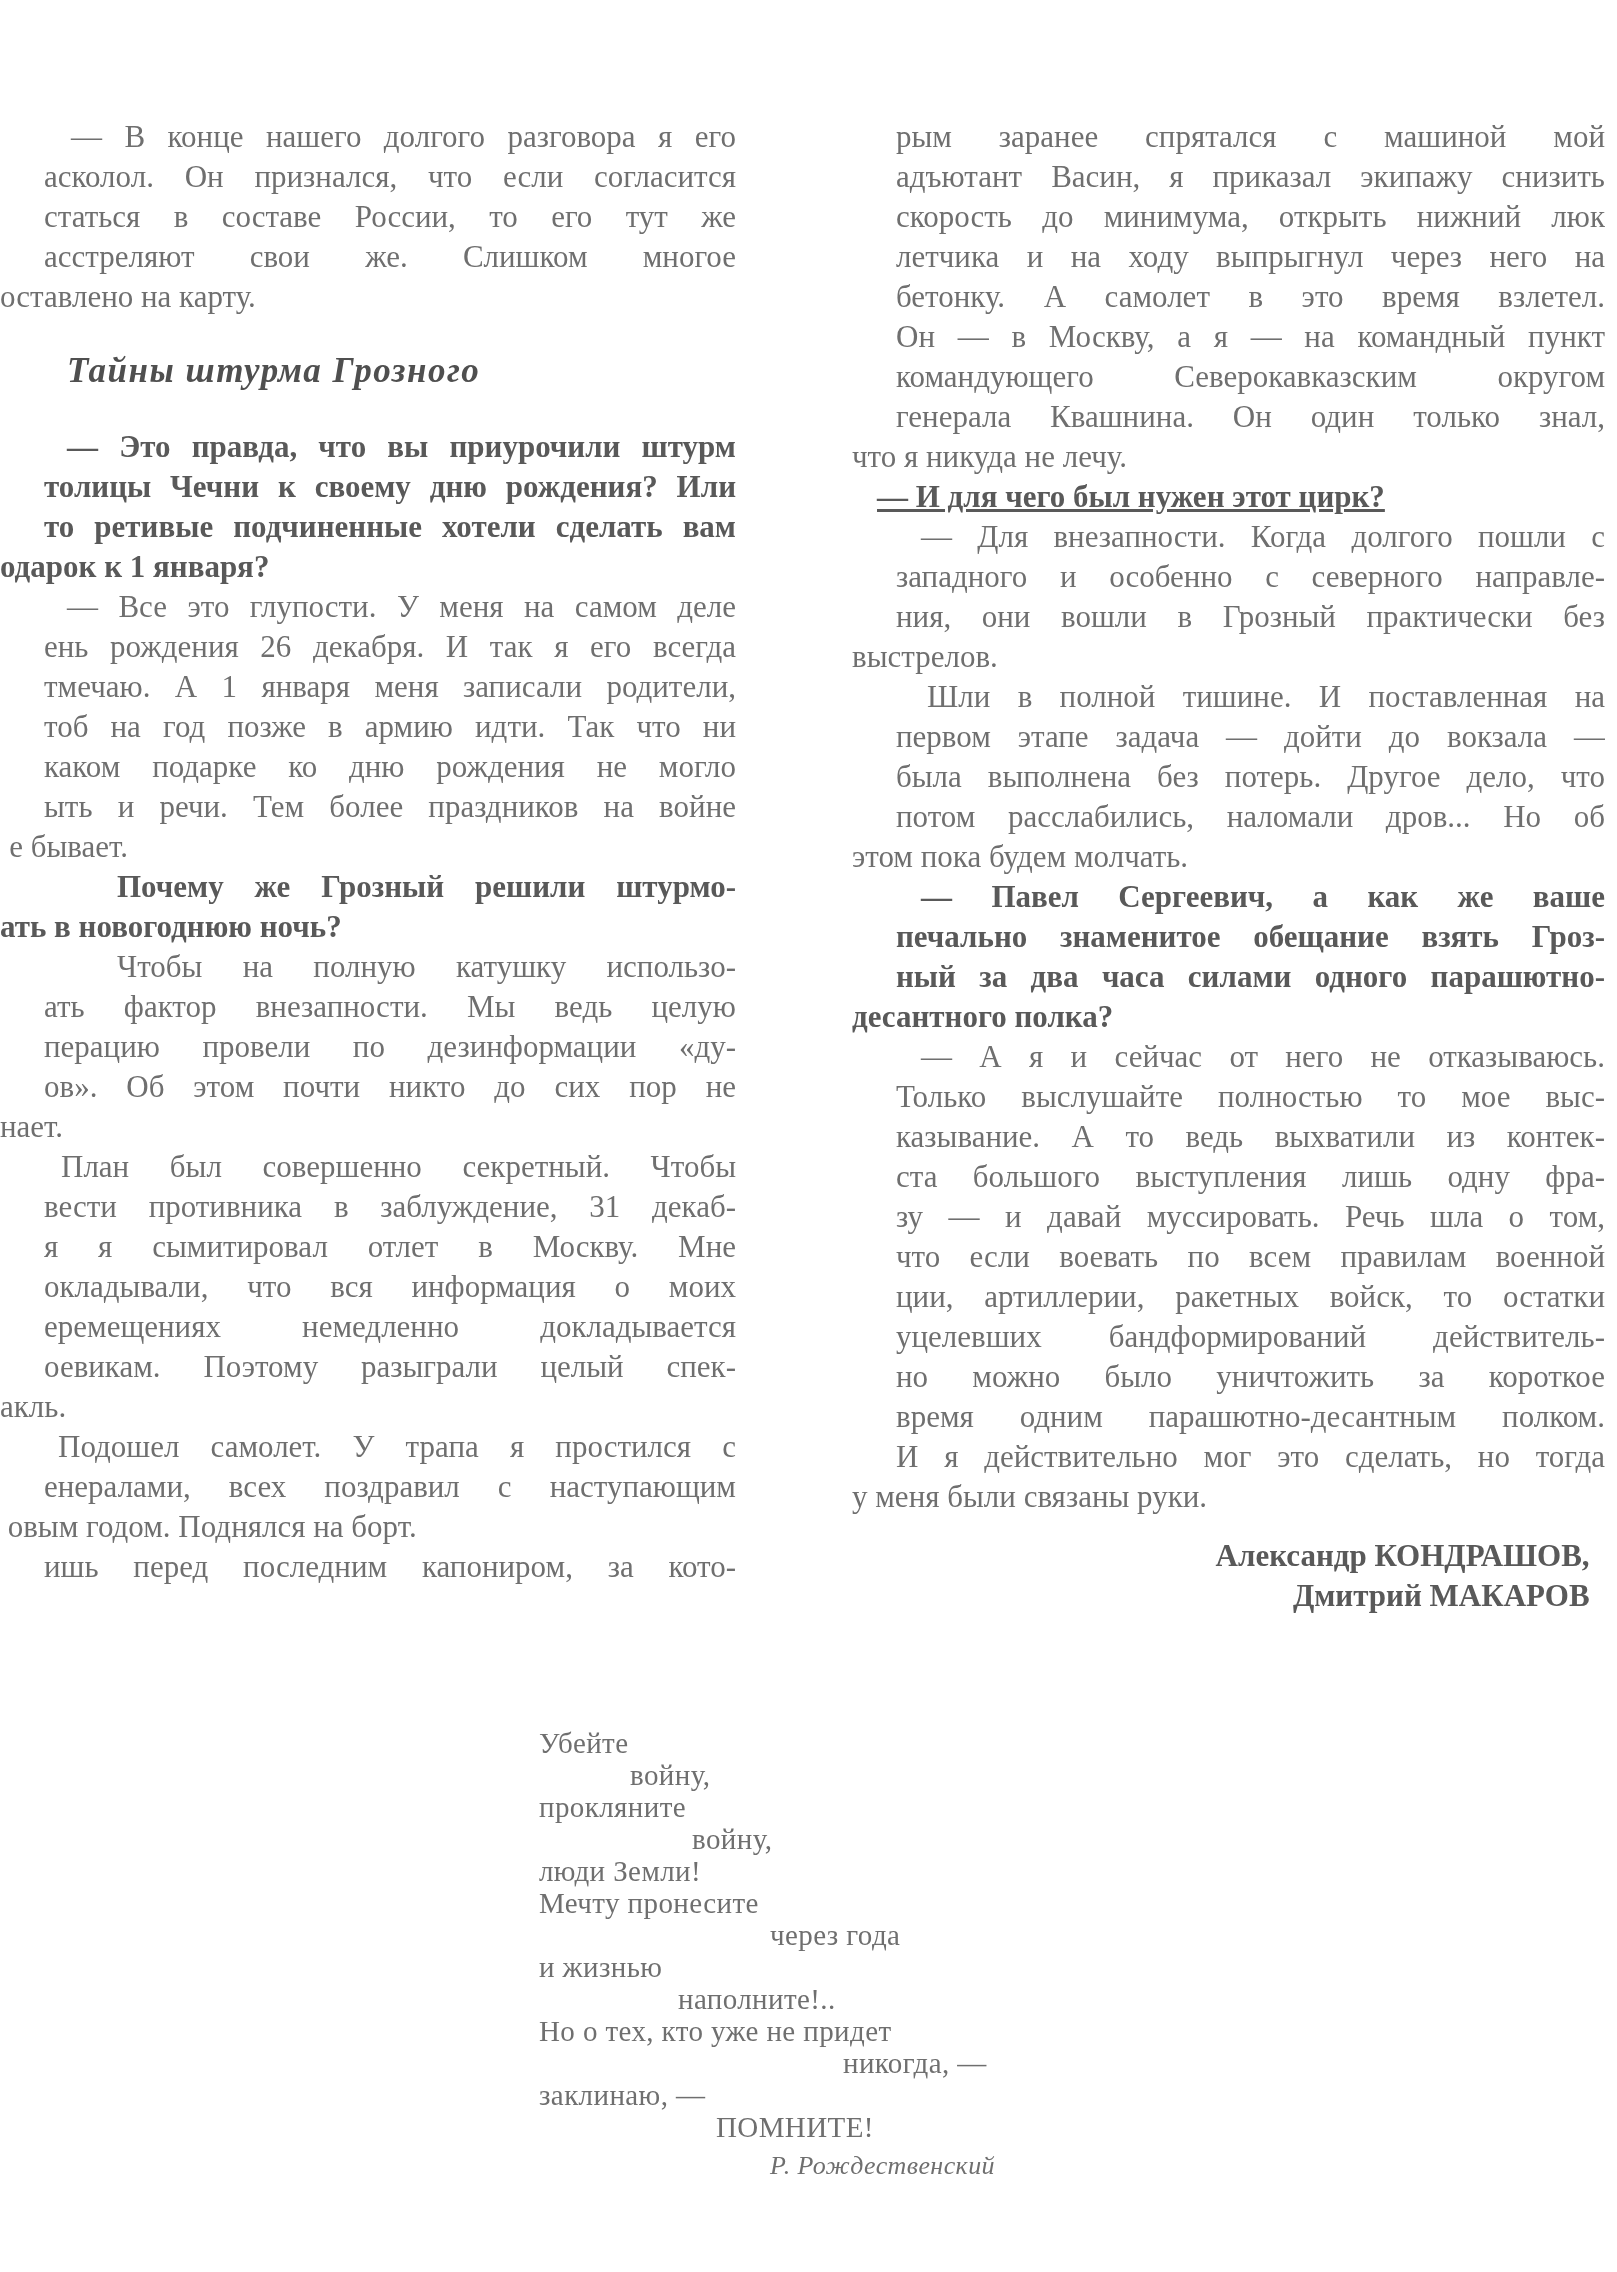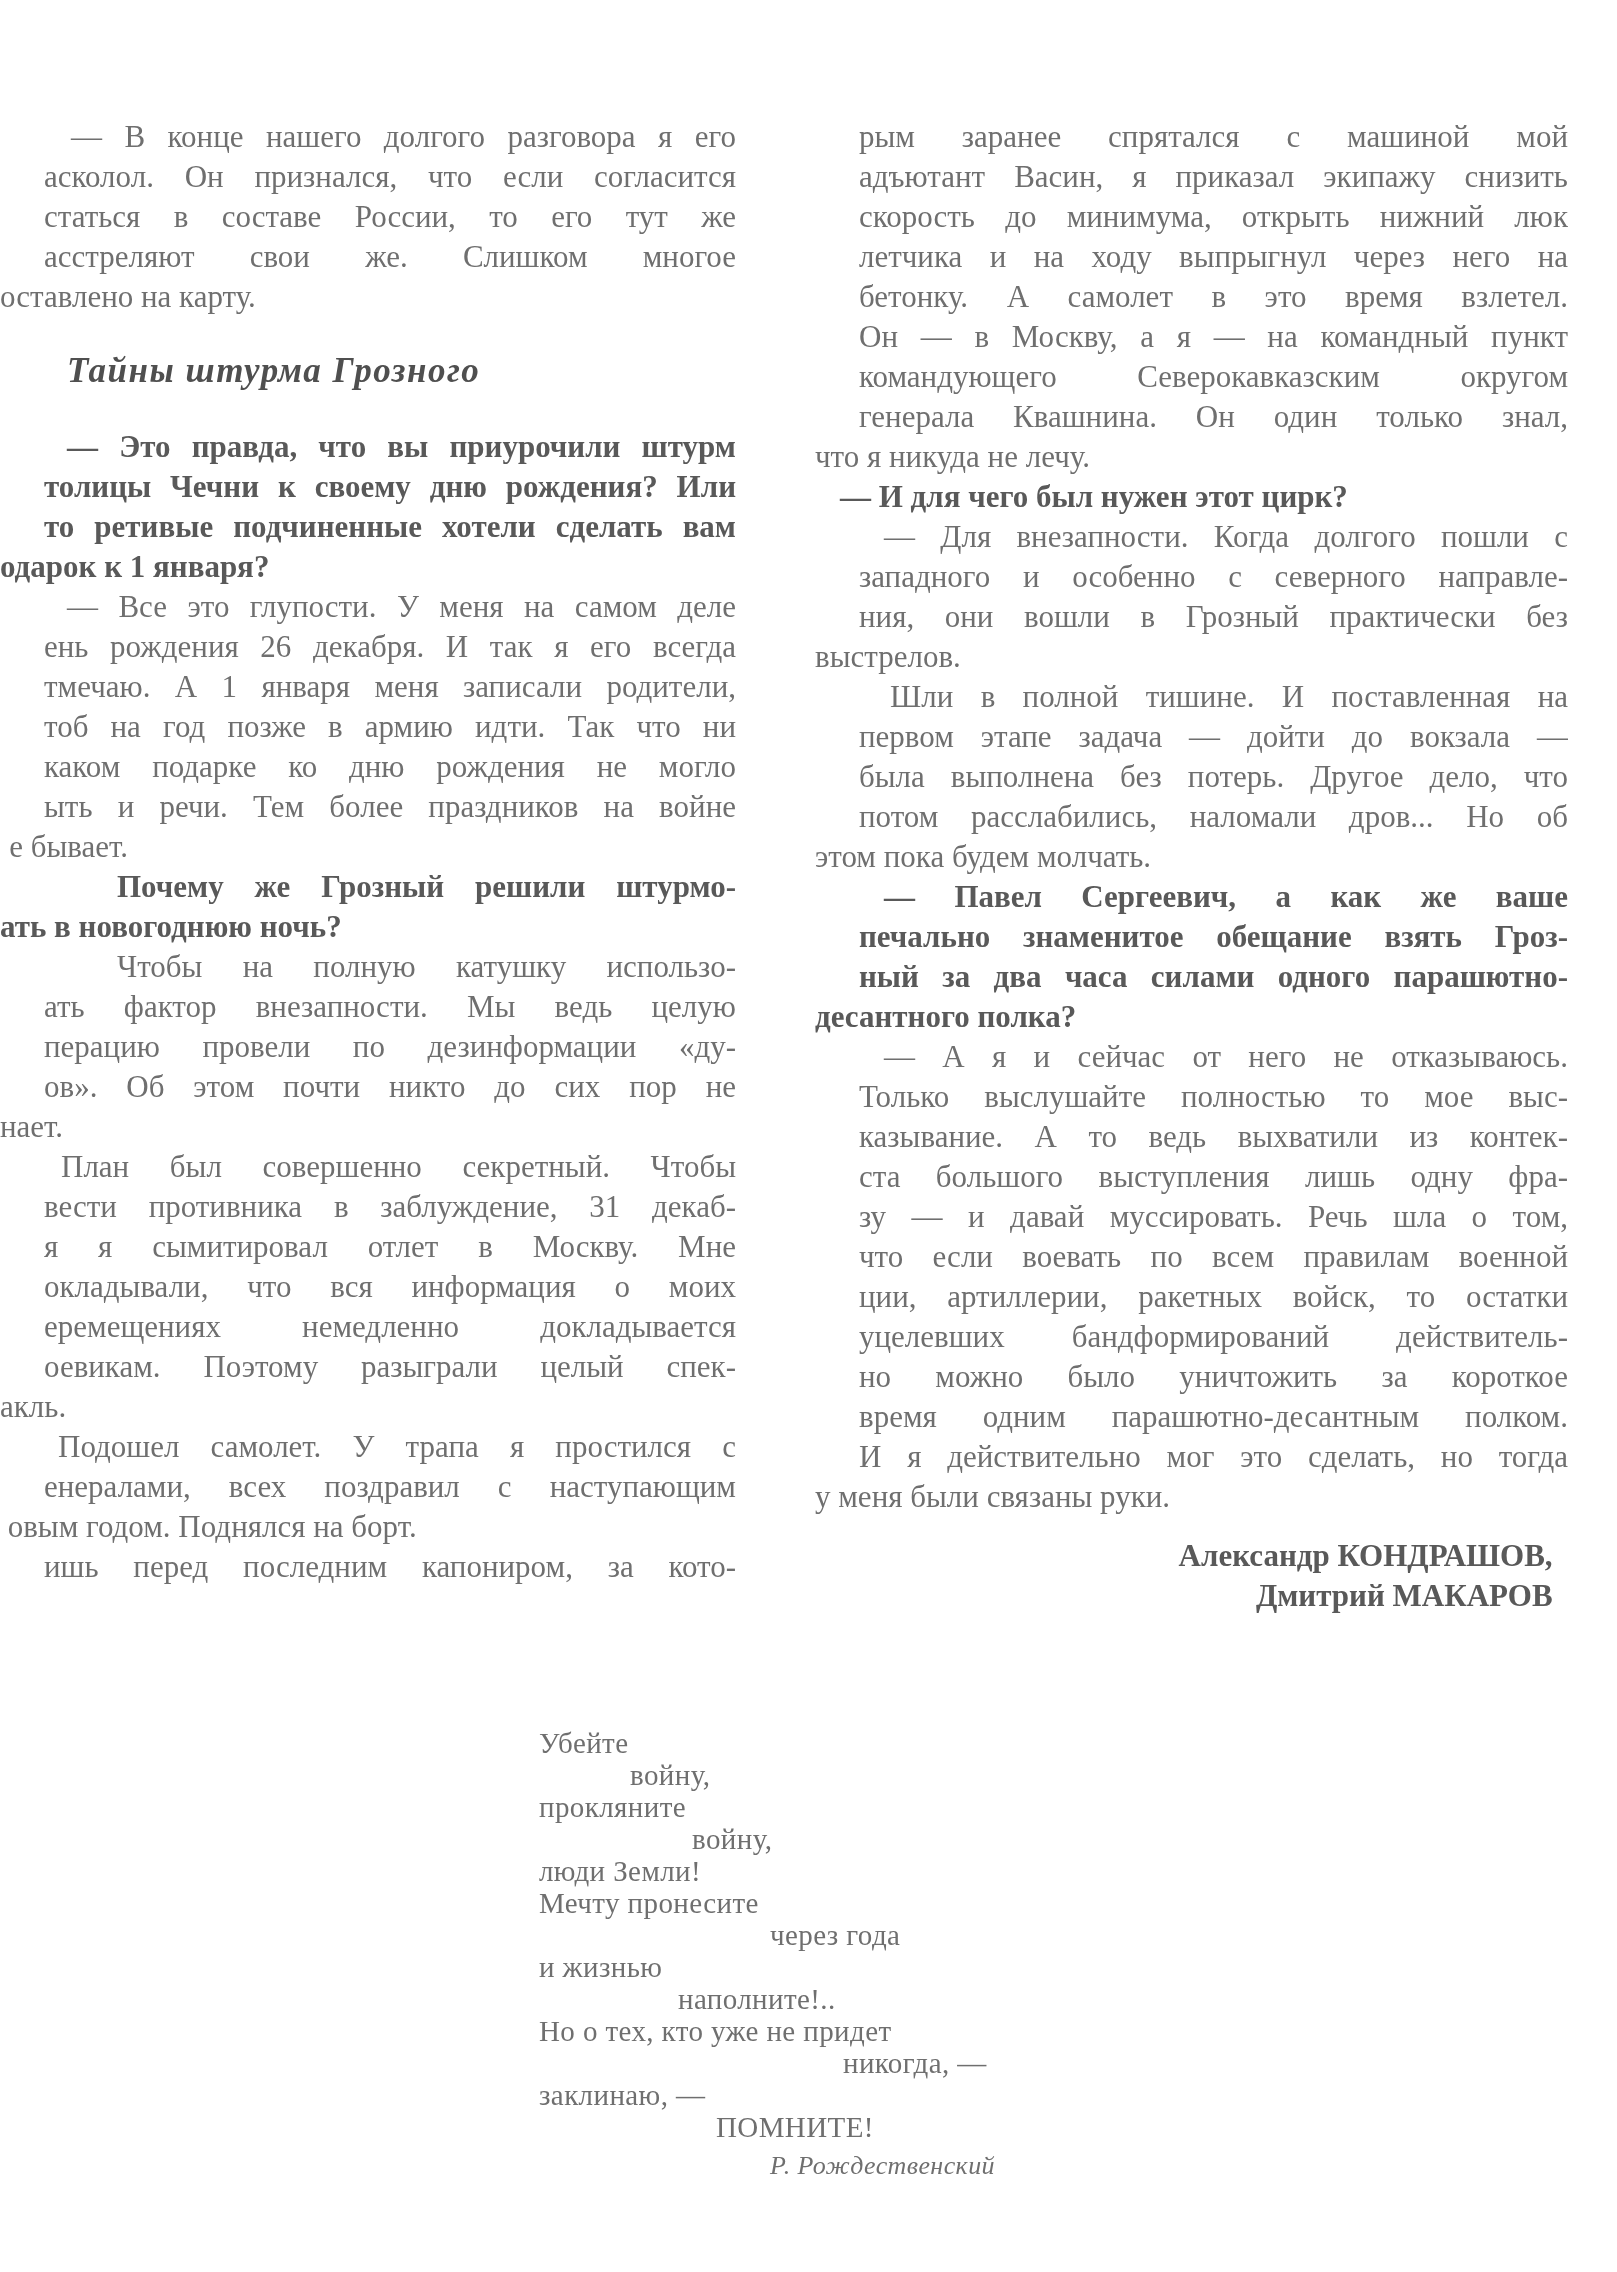--- a/index.html
+++ b/index.html
@@ -11,21 +11,21 @@
     font-family:"Liberation Serif","DejaVu Serif",serif;
     color:var(--txt,#6f6f6f);
   }
   .col{
     position:absolute;
     top:117px;
     font-size:31px;
     line-height:40px;
   }
   #col-left{left:0;width:736px;}
-  #col-right{left:815px;width:753px;}
+  #col-right{left:852px;width:753px;}
   .line{height:40px;overflow:hidden;}
   .line.j{text-align:justify;text-align-last:justify;text-justify:inter-word;margin-left:44px;}
   .line.b{font-weight:bold;color:var(--bold,#595959);}
   .heading{
     height:43px;
     font-weight:bold;font-style:italic;
     font-size:35px;line-height:43px;
     letter-spacing:1.5px;
     color:var(--head,#4f4f4f);
     margin-top:32px;margin-bottom:35px;
@@ -101,21 +101,21 @@
     <div id="right-lines">
         <div class="line j">рым заранее спрятался с машиной мой</div>
         <div class="line j">адъютант Васин, я приказал экипажу снизить</div>
         <div class="line j">скорость до минимума, открыть нижний люк</div>
         <div class="line j">летчика и на ходу выпрыгнул через него на</div>
         <div class="line j">бетонку. А самолет в это время взлетел.</div>
         <div class="line j">Он — в Москву, а я — на командный пункт</div>
         <div class="line j">командующего Северокавказским округом</div>
         <div class="line j">генерала Квашнина. Он один только знал,</div>
         <div class="line">что я никуда не лечу.</div>
-        <div class="line b" style="padding-left: 25px;">— И для чего был нужен этот цирк?</div>
+        <div class="line b" style="padding-left: 25px; text-decoration: underline;">— И для чего был нужен этот цирк?</div>
         <div class="line j" style="padding-left: 25px;">— Для внезапности. Когда долгого пошли с</div>
         <div class="line j">западного и особенно с северного направле-</div>
         <div class="line j">ния, они вошли в Грозный практически без</div>
         <div class="line">выстрелов.</div>
         <div class="line j" style="padding-left: 31px;">Шли в полной тишине. И поставленная на</div>
         <div class="line j">первом этапе задача — дойти до вокзала —</div>
         <div class="line j">была выполнена без потерь. Другое дело, что</div>
         <div class="line j">потом расслабились, наломали дров... Но об</div>
         <div class="line">этом пока будем молчать.</div>
         <div class="line j b" style="padding-left: 25px;">— Павел Сергеевич, а как же ваше</div>

